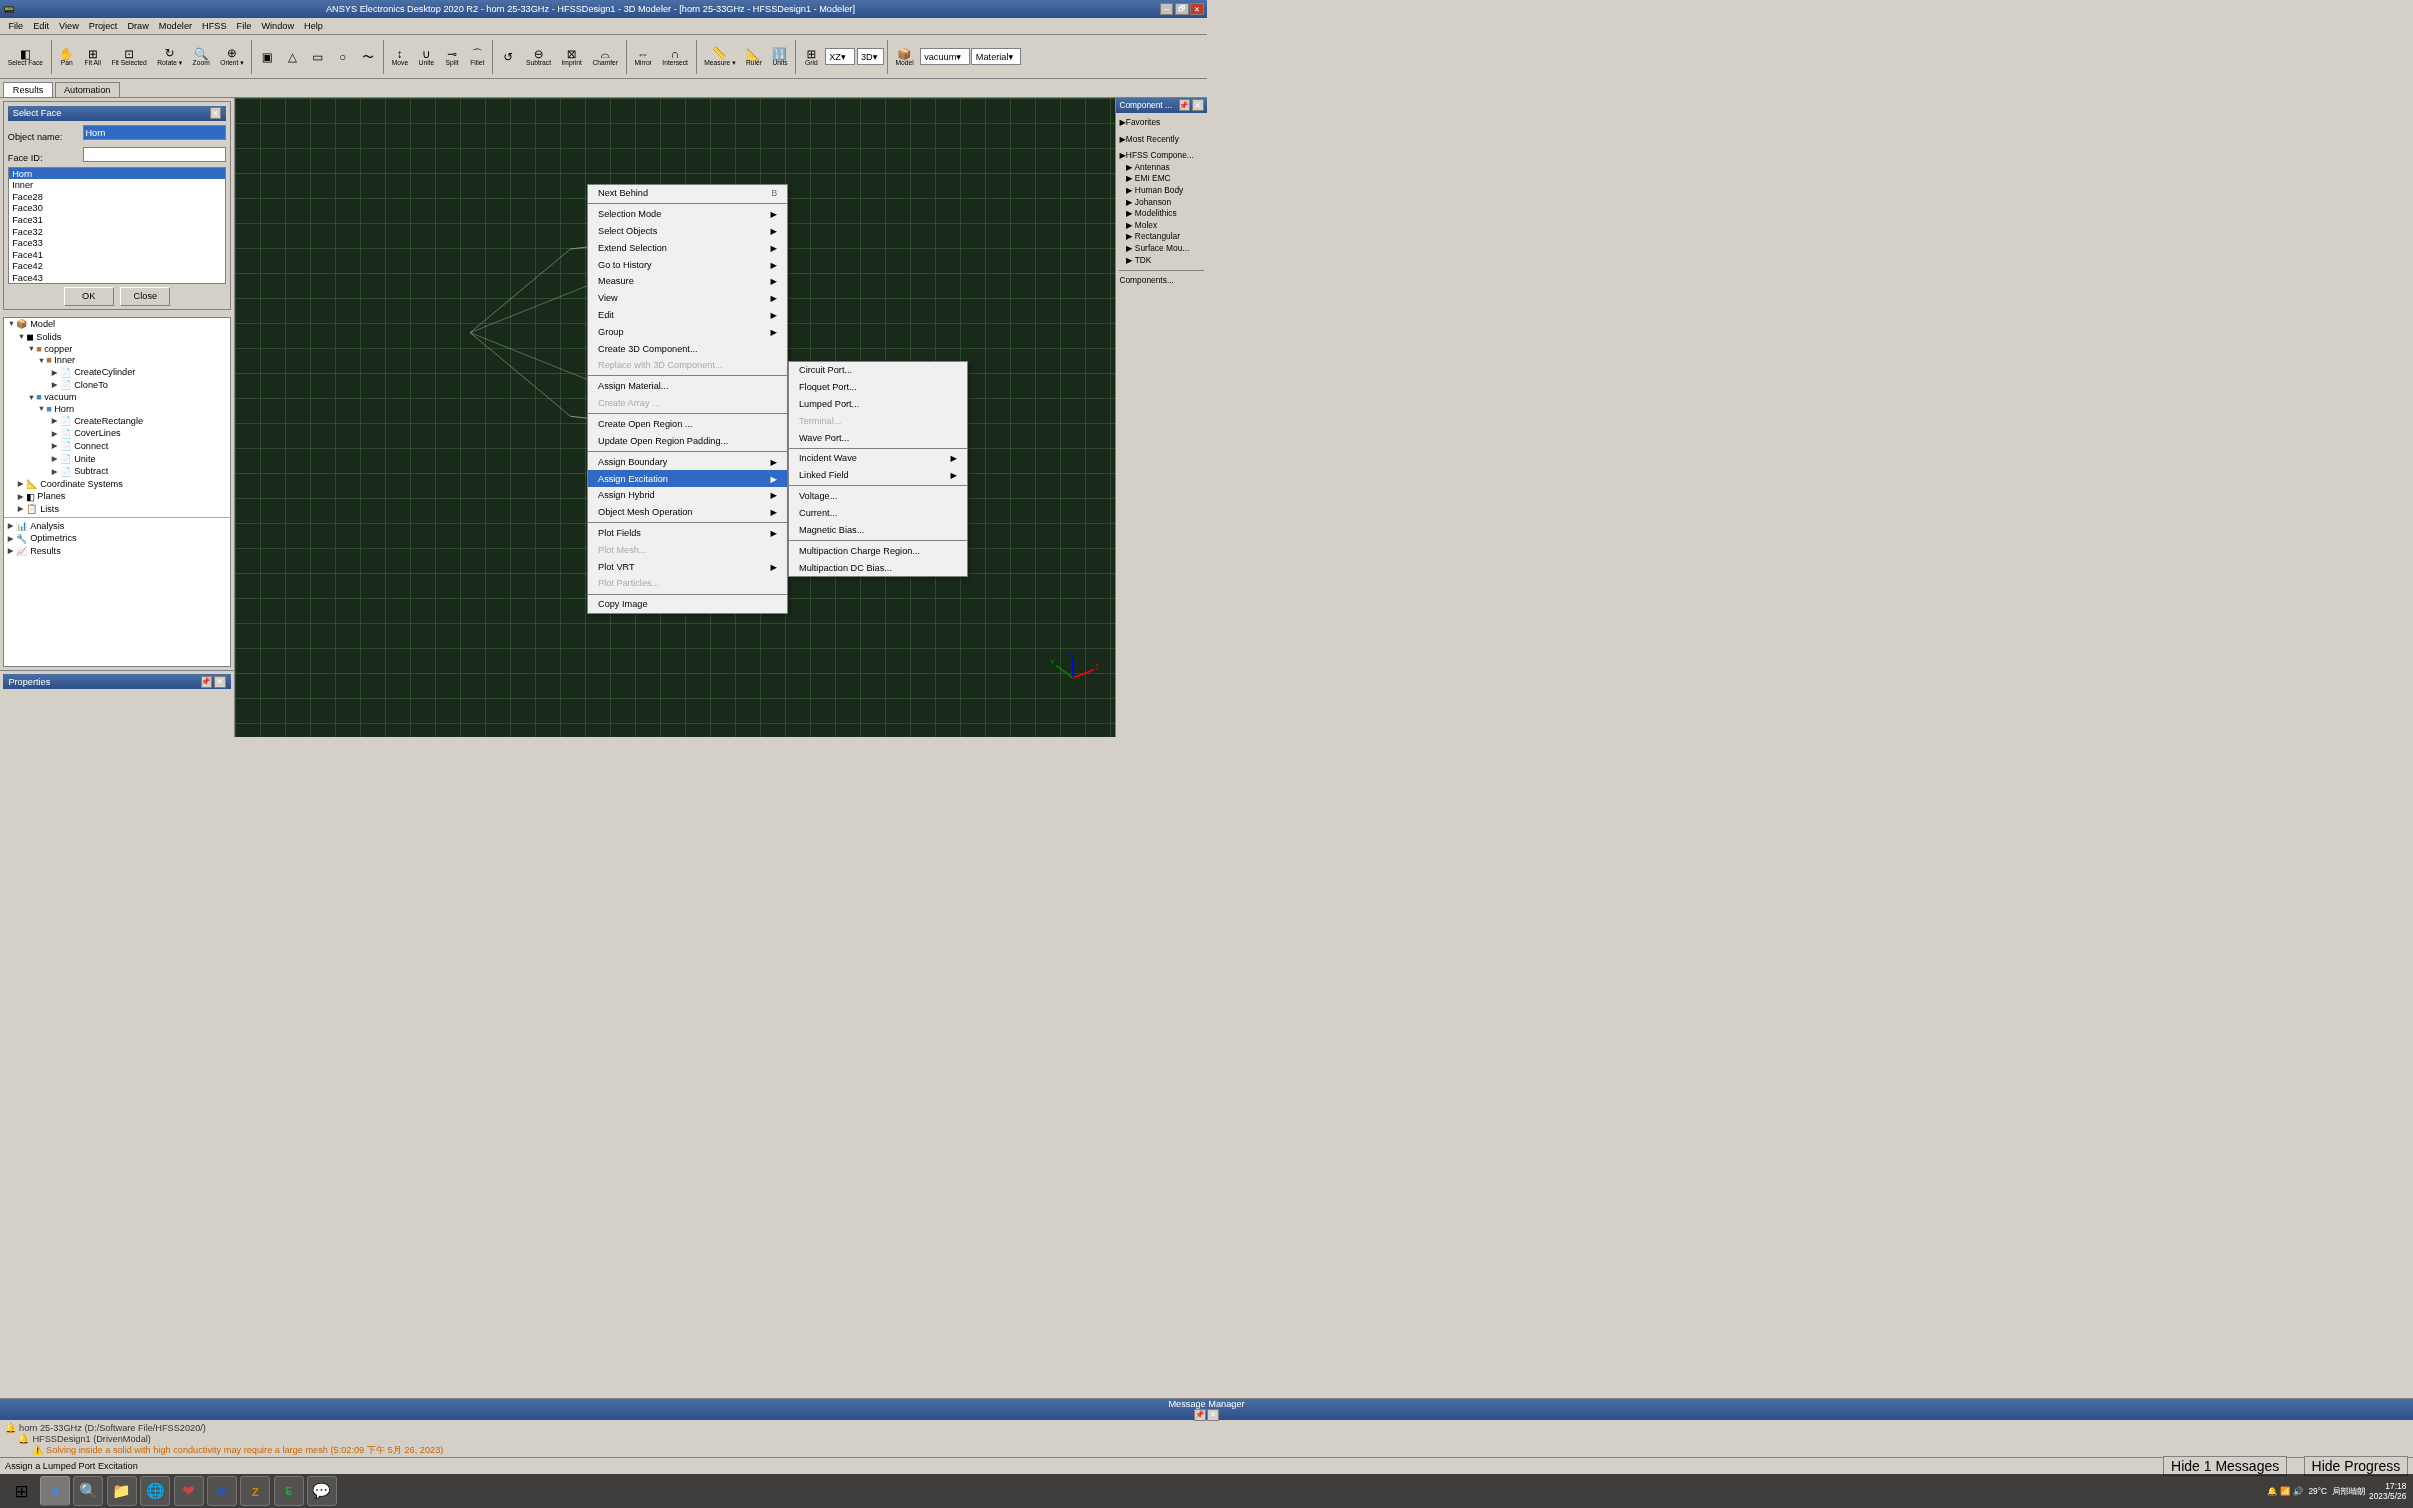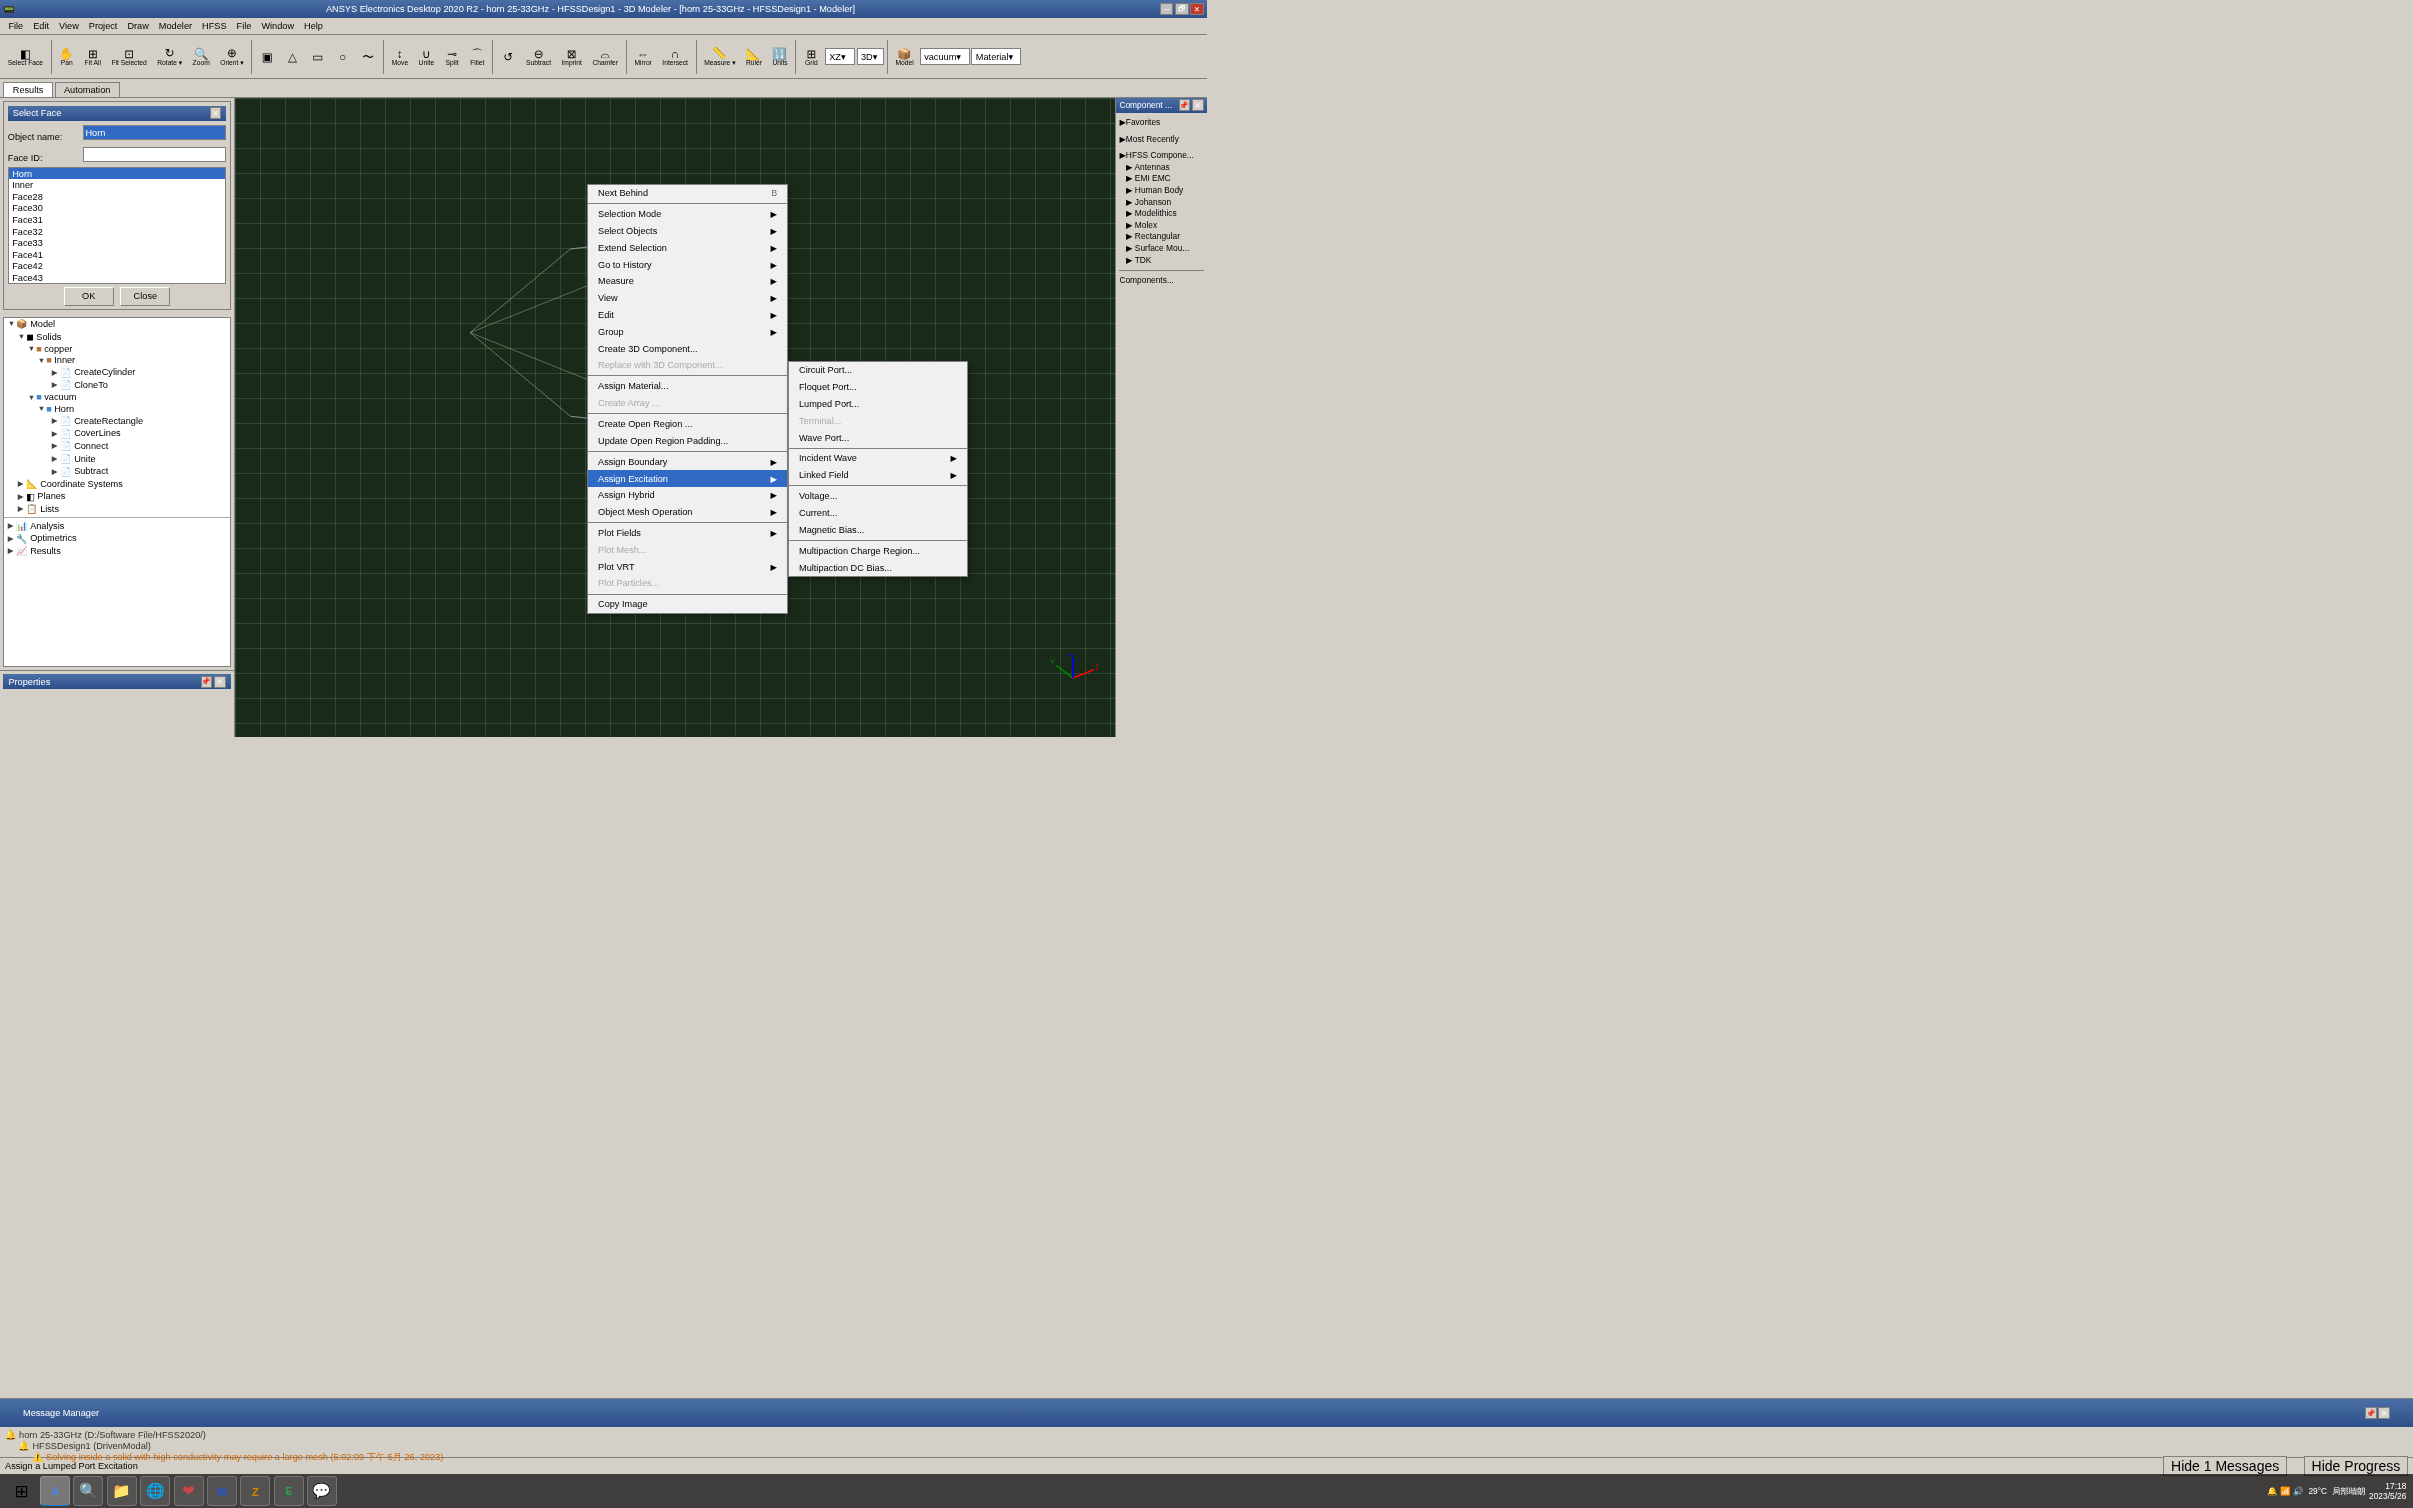--- a/index.html
+++ b/index.html
@@ -316,28 +316,29 @@
       cursor: pointer;
     }
 
     
     .bottom-panel {
       height: 67px;
       background: #d4d0c8;
       border-top: 0.8px solid #808080;
     }
     .bottom-title-bar {
-      height: 28px;
+      height: 21px;
       background: linear-gradient(to bottom, #4a6fa5, #2d4f8a);
       color: white;
       font-size: 9.2px;
       display: flex;
       align-items: center;
       padding: 0 23px;
       justify-content: space-between;
+      flex-direction: column;
     }
     .bottom-content {
       padding: 1.7px 5px;
       font-size: 9.2px;
       color: #333;
     }
     .bottom-status-bar {
       height: 17px;
       background: #d4d0c8;
       border-top: 0.8px solid #808080;

